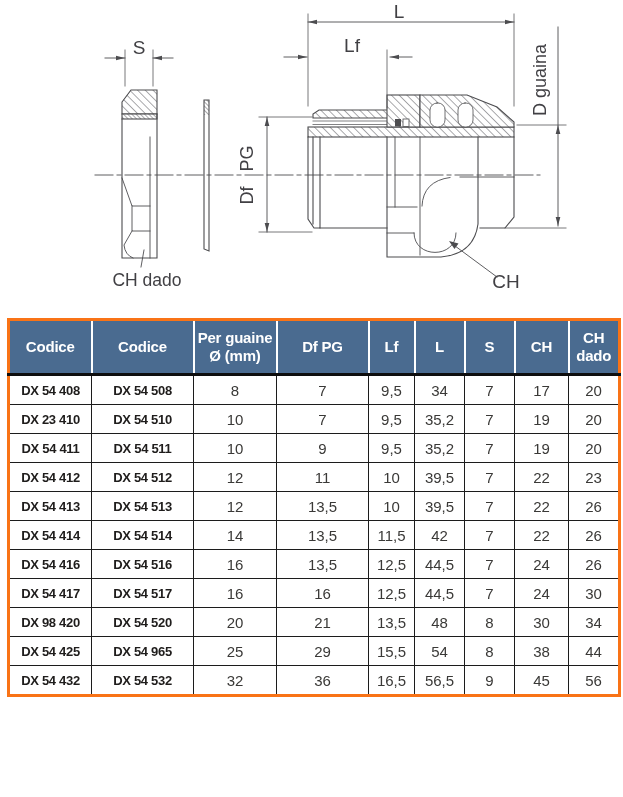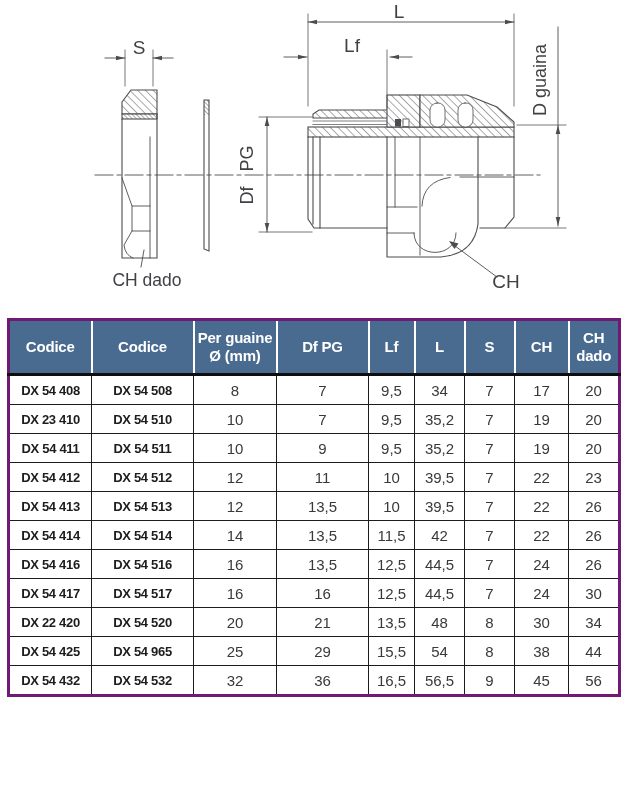--- a/index.html
+++ b/index.html
@@ -6,21 +6,21 @@
   body {
     width:623px; height:797px; background:#ffffff; position:relative;
     font-family:"Liberation Sans", sans-serif; overflow:hidden;
   }
   .drawing { position:absolute; top:0; left:0; }
   svg text { fill:#414044; font-family:"Liberation Sans", sans-serif; }
 
   table.dims {
     position:absolute; top:318px; left:7px; width:611px;
     border-collapse:collapse; table-layout:fixed;
-    border:3px solid #701a75;
+    border:3px solid #f97316;
   }
   table.dims th {
     background:#4a6b90; color:#ffffff; font-weight:bold; font-size:15px;
     line-height:1.18; height:52px; padding:0 2px; text-align:center; vertical-align:middle;
     border-right:2.5px solid #ffffff; border-bottom:3px solid #0e0e0e;
     letter-spacing:-0.2px;
   }
   table.dims th:last-child { border-right:none; }
   table.dims th span { white-space:pre-line; }
   table.dims td {
@@ -248,21 +248,21 @@
         <td class="code">DX 54 517</td>
         <td class="num">16</td>
         <td class="num">16</td>
         <td class="num">12,5</td>
         <td class="num">44,5</td>
         <td class="num">7</td>
         <td class="num">24</td>
         <td class="num">30</td>
       </tr>
       <tr>
-        <td class="code">DX 22 420</td>
+        <td class="code">DX 98 420</td>
         <td class="code">DX 54 520</td>
         <td class="num">20</td>
         <td class="num">21</td>
         <td class="num">13,5</td>
         <td class="num">48</td>
         <td class="num">8</td>
         <td class="num">30</td>
         <td class="num">34</td>
       </tr>
       <tr>

